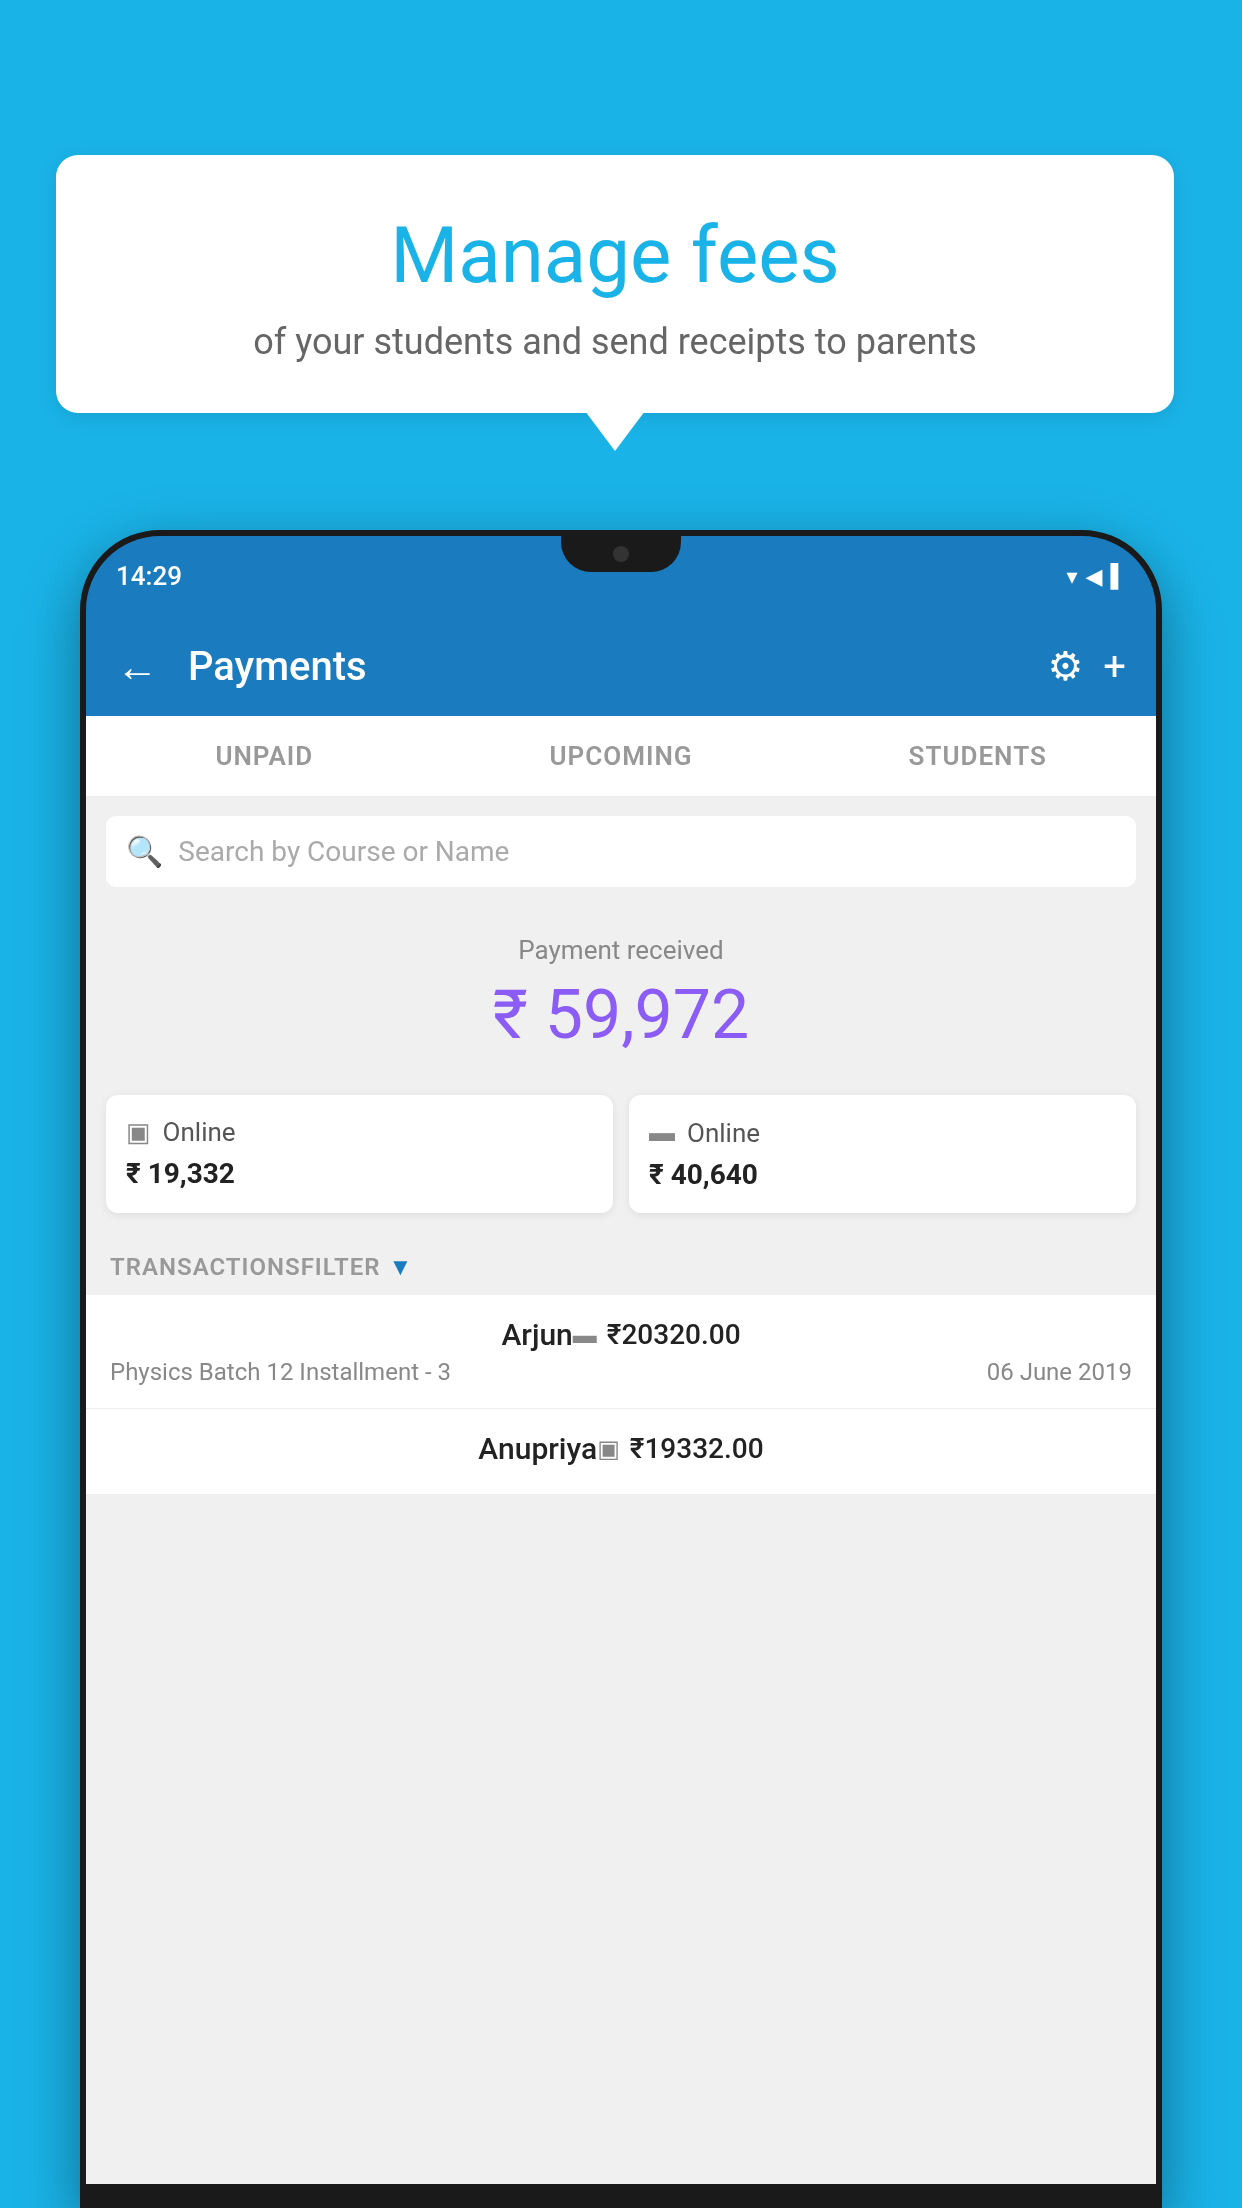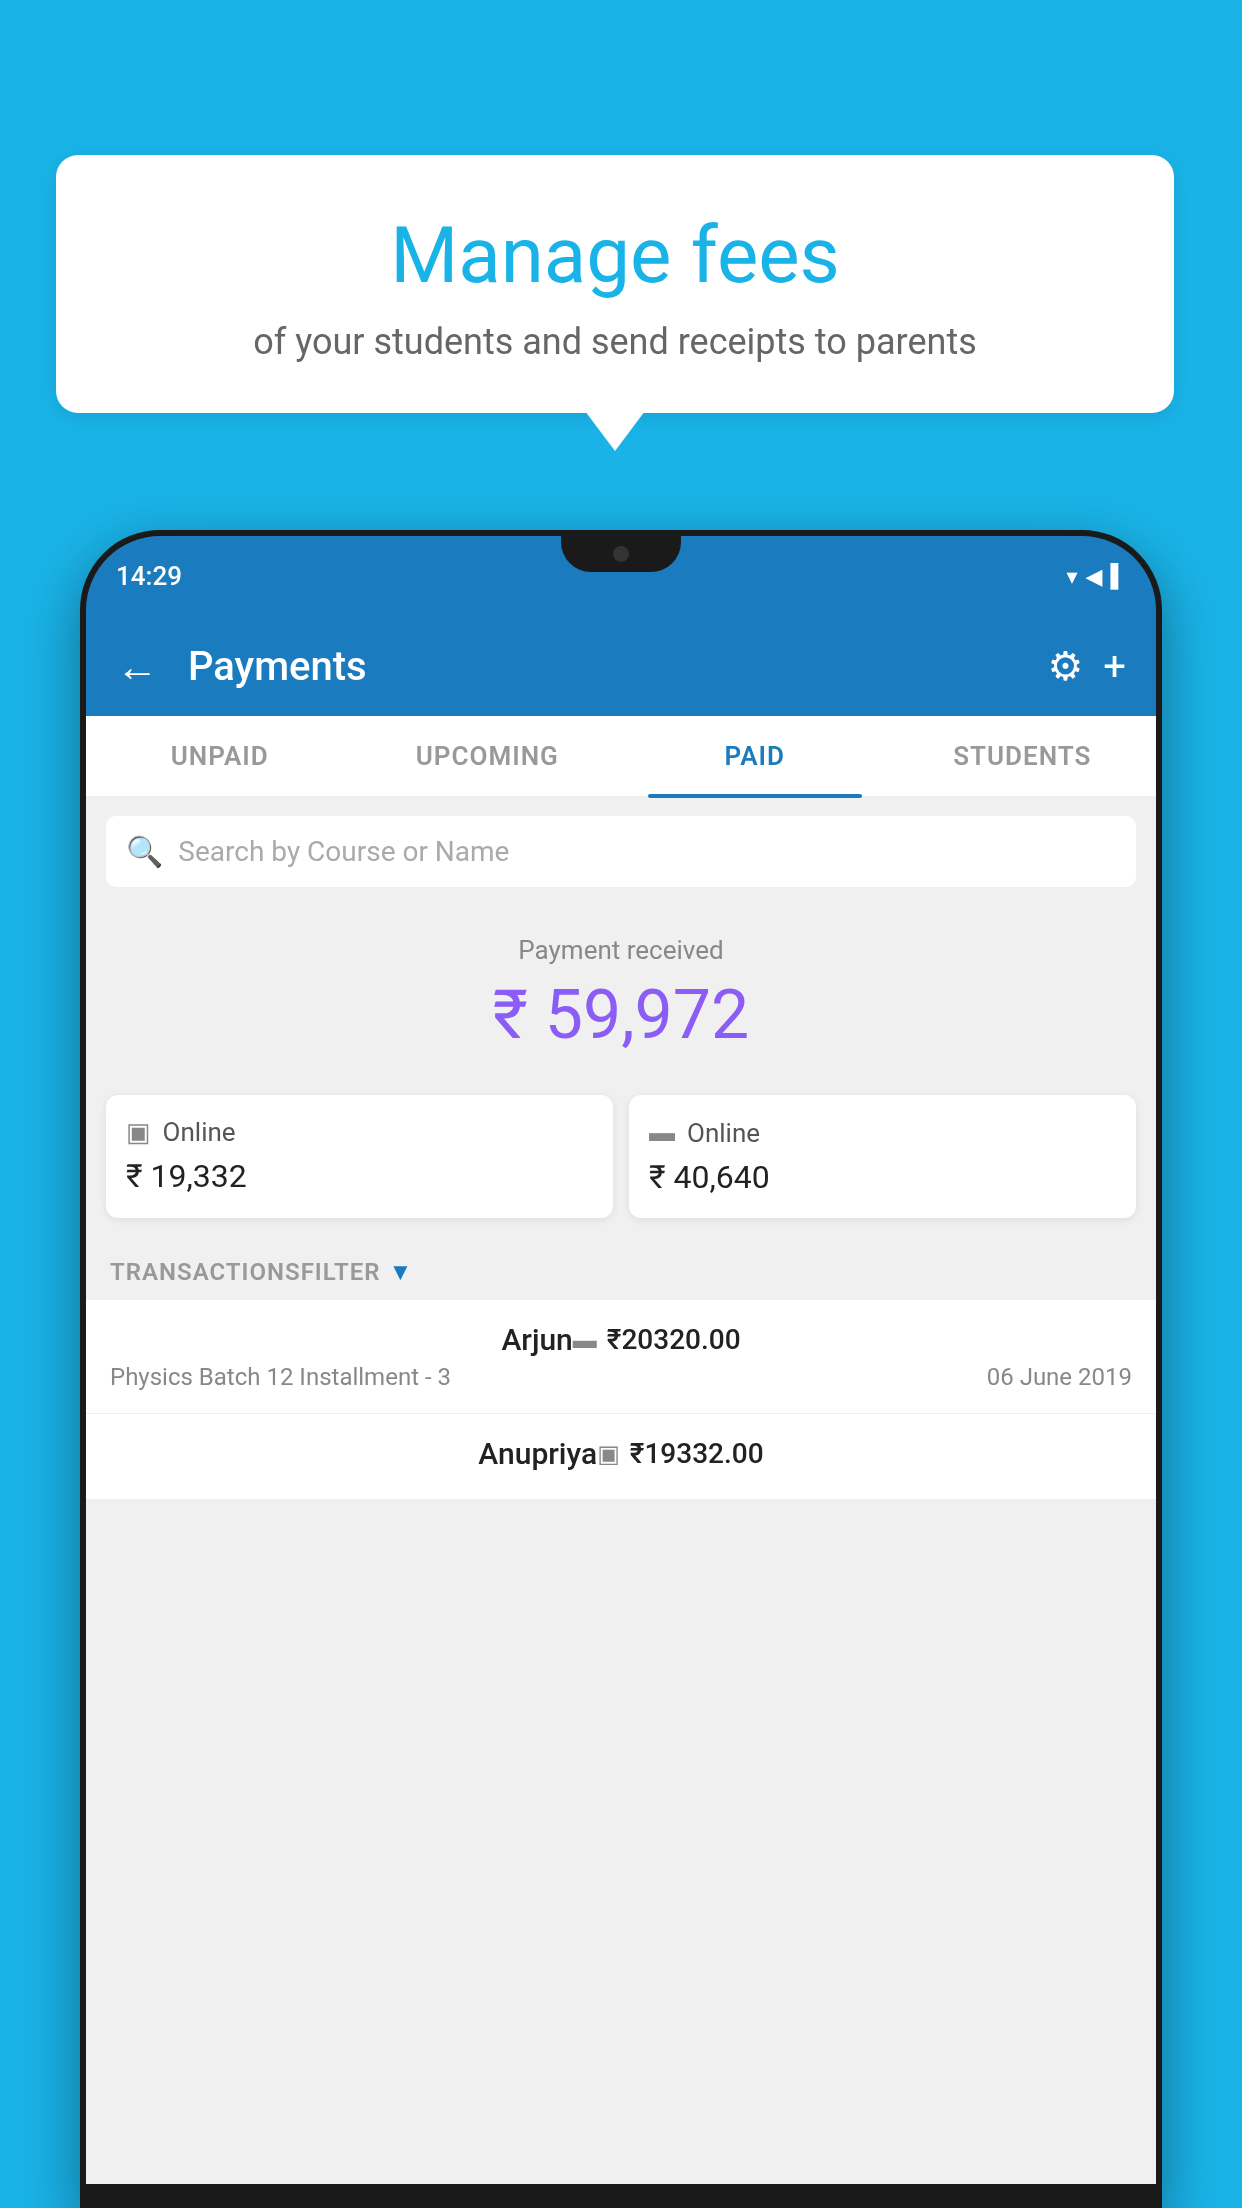--- a/index.html
+++ b/index.html
@@ -258,23 +258,23 @@
       color: #888;
       font-size: 26px;
     }
 
     .card-label {
       font-size: 26px;
       color: #555;
     }
 
     .card-amount {
-      font-size: 32px;
+      font-size: 28px;
       color: #222;
-      font-weight: 400;
+      font-weight: 700;
       margin-top: 4px;
     }
 
     
     .transactions-header {
       display: flex;
       justify-content: flex-start;
       align-items: center;
       padding: 20px 24px 14px;
       background: #f0f0f0;
@@ -385,23 +385,20 @@
       <span class="plus-icon">+</span>
     </div>
   </div>
 
   <div class="tabs">
     <div class="tab">
       <span>UNPAID</span>
     </div>
     <div class="tab">
       <span>UPCOMING</span>
-    </div>
-    <div class="tab active">
-      <span>PAID</span>
     </div>
     <div class="tab">
       <span>STUDENTS</span>
     </div>
   </div>
 
   <div class="screen-content">
 
     <div class="search-bar">
       <span class="search-icon">🔍</span>

